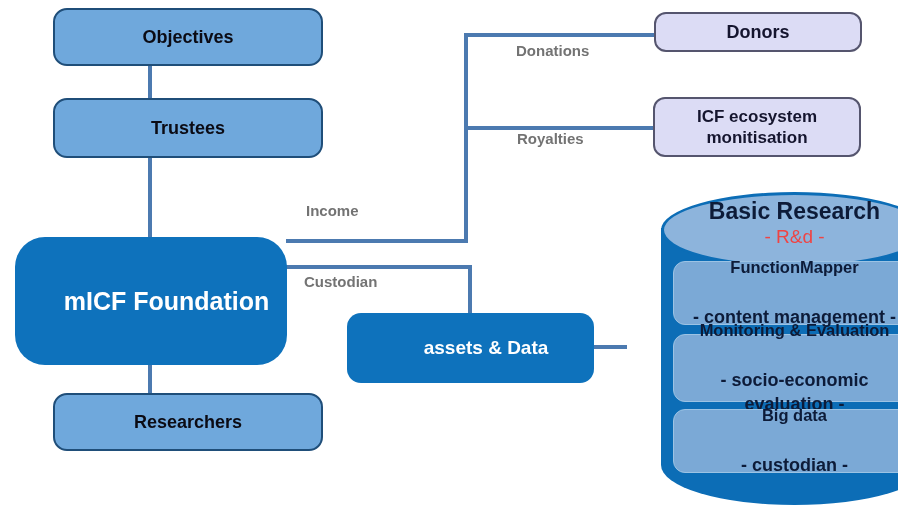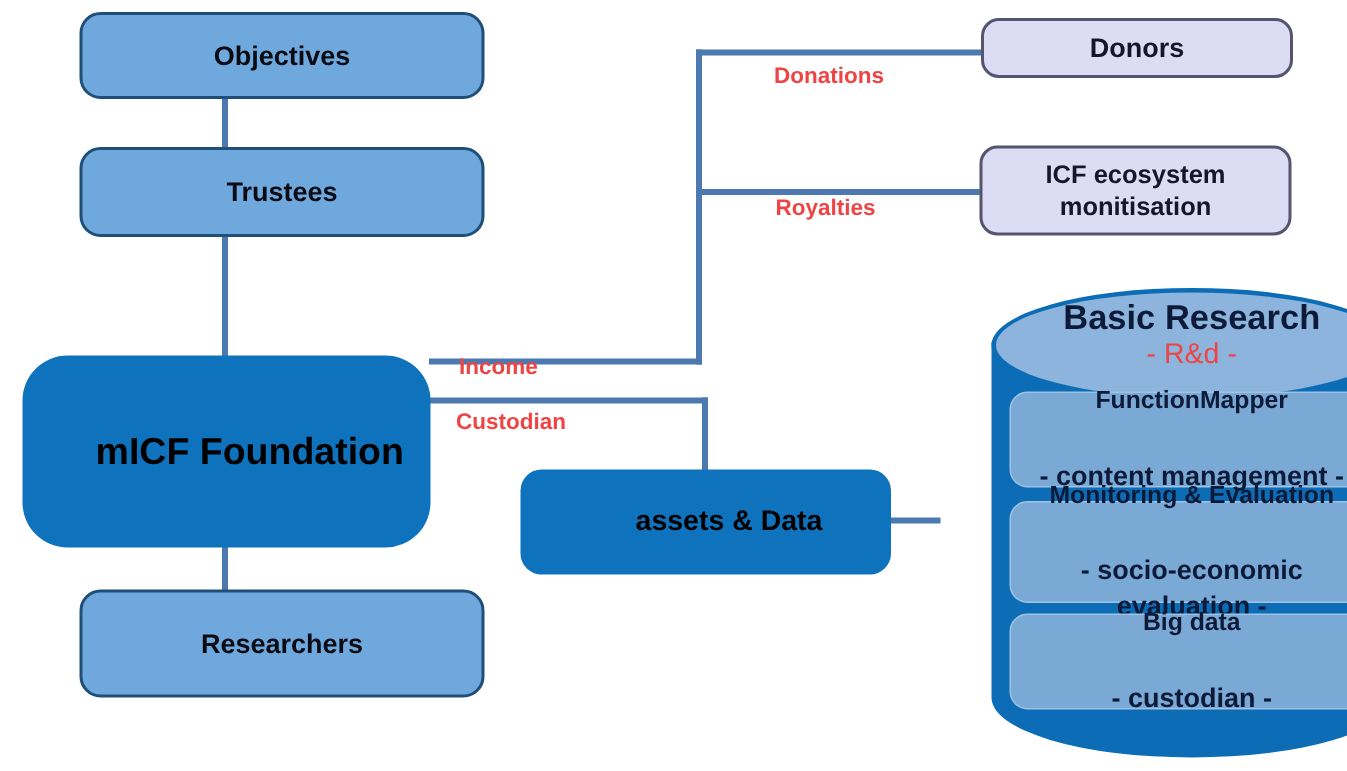--- a/index.html
+++ b/index.html
@@ -22,30 +22,30 @@
   .box{
     position:absolute;display:flex;align-items:center;justify-content:center;
     text-align:center;box-sizing:border-box;font-weight:bold;
   }
   .box-light{
     background:var(--light-blue);
     border:2px solid var(--light-blue-border);
     border-radius:14px;color:#0b0b14;font-size:18px;margin-left:37px;
   }
   .box-dark{
-    background:var(--dark-blue);border:none;color:#000000;padding-left:31px;
+    background:var(--dark-blue);border:none;color:#ffffff;padding-left:31px;
   }
   .box-lav{
     background:var(--lavender);
     border:2px solid var(--lavender-border);
     border-radius:12px;color:#15152e;font-size:18px;
   }
   .edge{position:absolute;background:var(--connector);}
   .edge-label{
-    position:absolute;font-weight:bold;font-size:15px;color:#ef4444;
+    position:absolute;font-weight:bold;font-size:15px;color:#737373;
     white-space:nowrap;
   }
   .two-line{flex-direction:column;line-height:1.25;align-items:center;}
   
   #cylinder{position:absolute;left:625px;top:192px;width:267px;height:313px;margin-left:36px;}
   #cyl-body{
     position:absolute;left:0;top:36px;width:267px;height:277px;
     background:var(--cyl-body);
     border-radius:0 0 50% 50% / 0 0 40px 40px;
   }
@@ -82,33 +82,33 @@
   <div class="edge" style="left:286px;top:239px;width:182px;height:4px;"></div>
   <div class="edge" style="left:464px;top:33px;width:4px;height:210px;"></div>
   <div class="edge" style="left:464px;top:33px;width:191px;height:4px;"></div>
   <div class="edge" style="left:464px;top:126px;width:191px;height:4px;"></div>
   <div class="edge" style="left:286px;top:265px;width:186px;height:4px;"></div>
   <div class="edge" style="left:468px;top:265px;width:4px;height:50px;"></div>
   <div class="edge" style="left:593px;top:345px;width:34px;height:4px;"></div>
 
   <div class="edge-label" style="left:516px;top:42px;">Donations</div>
   <div class="edge-label" style="left:517px;top:130px;">Royalties</div>
-  <div class="edge-label" style="left:306px;top:236px;">Income</div>
+  <div class="edge-label" style="left:306px;top:202px;">Income</div>
   <div class="edge-label" style="left:304px;top:273px;">Custodian</div>
 
   <div class="box box-light" style="left:16px;top:8px;width:270px;height:58px;">
     <span>Objectives</span>
   </div>
   <div class="box box-light" style="left:16px;top:98px;width:270px;height:60px;">
     <span>Trustees</span>
   </div>
   <div class="box box-dark" style="left:15px;top:237px;width:272px;height:128px;border-radius:30px;font-size:25px;">
     <span>mICF Foundation</span>
   </div>
-  <div class="box box-light" style="left:16px;top:393px;width:270px;height:72px;">
+  <div class="box box-light" style="left:16px;top:393px;width:270px;height:58px;">
     <span>Researchers</span>
   </div>
 
   <div class="box box-lav" style="left:654px;top:12px;width:208px;height:40px;">
     <span>Donors</span>
   </div>
   <div class="box box-lav two-line" style="left:653px;top:97px;width:208px;height:60px;font-size:17px;padding:0 22px;">
     <span>ICF ecosystem monitisation</span>
   </div>
 

